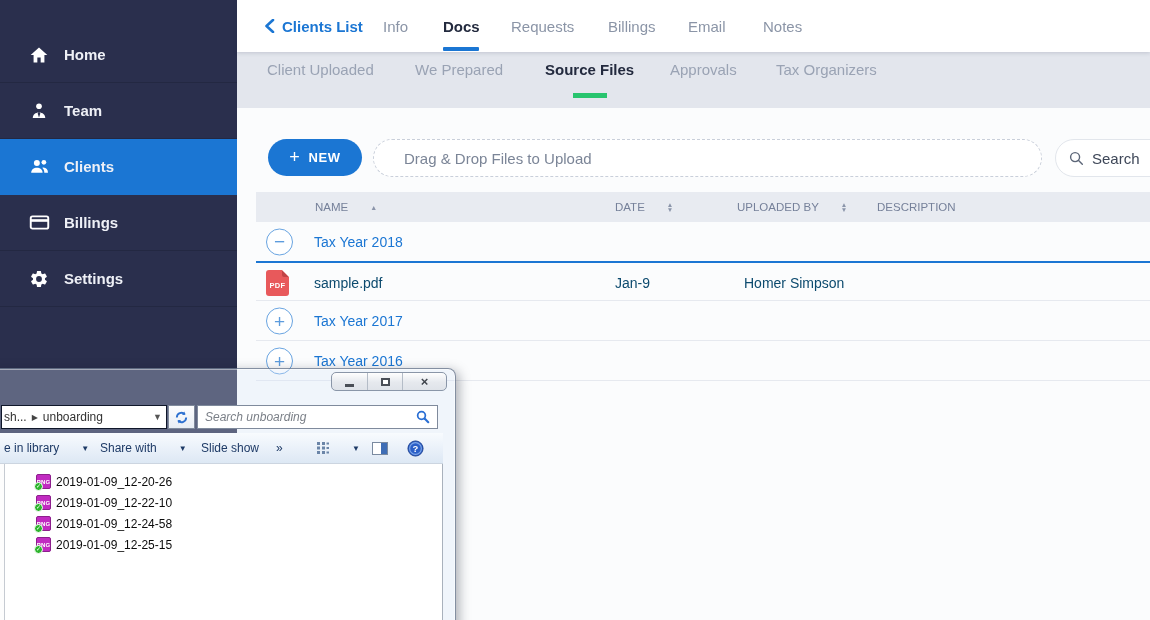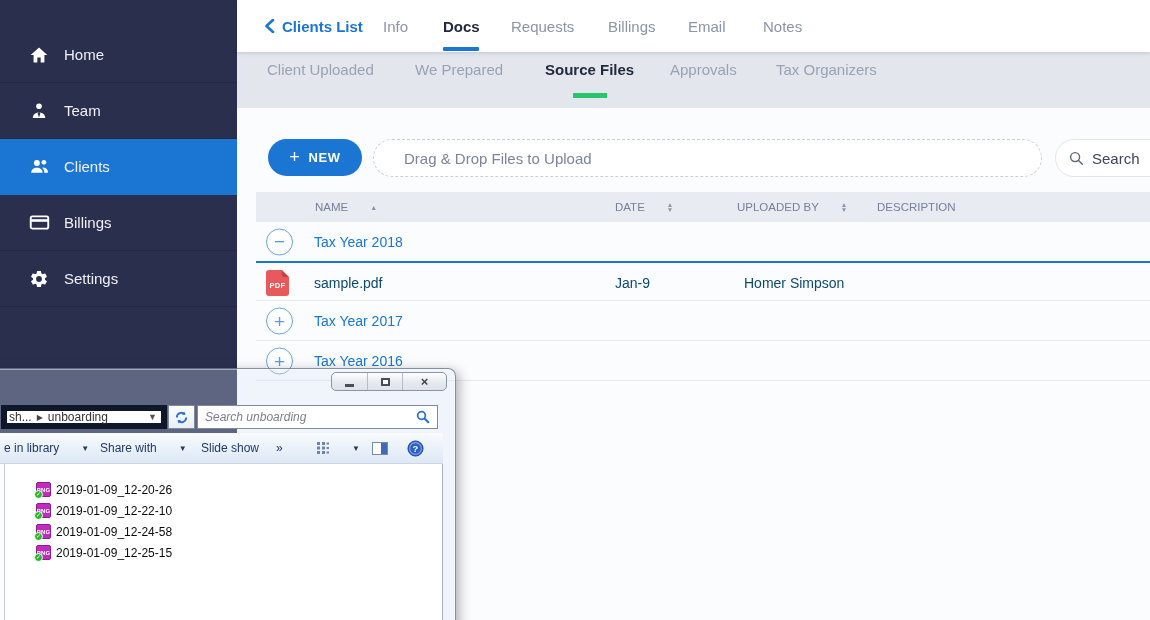--- a/index.html
+++ b/index.html
@@ -5,21 +5,21 @@
   * { margin:0; padding:0; box-sizing:border-box; }
   html,body { width:1150px; height:620px; overflow:hidden; }
   body { position:relative; font-family:"Liberation Sans", sans-serif; background:#fbfcfd; }
 
   
   .sidebar { position:absolute; left:0; top:0; width:237px; height:620px; background:#2a2f4d; }
   .side-item { position:relative; height:56px; display:flex; align-items:center; padding-left:28px;
                border-bottom:1px solid #232842; color:#eef0f6; font-size:15px; cursor:pointer; }
   .side-item .ic { width:22px; height:22px; margin-right:14px; display:flex; align-items:center; justify-content:center; }
   .side-item.active { background:#1b76d3; border-bottom-color:#1b76d3; }
-  .side-items { margin-top:27px; }
+  .side-items { margin-top:27px;font-weight:bold; }
 
   
   .tophdr { position:absolute; left:237px; top:0; width:913px; height:52px; background:#fff;
             box-shadow:0 1px 4px rgba(40,50,80,.18); z-index:3; }
   .backlink { position:absolute; left:264px; top:0; height:52px; display:flex; align-items:center;
               color:#1b76d3; font-size:15px; font-weight:bold; cursor:pointer; z-index:4; }
   .backlink svg { margin-right:7px; }
   .tab { position:absolute; top:0; height:52px; display:flex; align-items:center; font-size:15px;
          color:#8b95a7; cursor:pointer; z-index:4; }
   .tab.active { color:#232a3e; font-weight:bold; }
@@ -78,42 +78,42 @@
   .capbtns { position:absolute; top:3px; right:8px; height:19px; display:flex; border:1px solid #8a96a8;
          border-radius:5px; overflow:hidden; background:linear-gradient(#fefefe,#e6e9ee 55%,#dfe3e9); }
   .capbtn { width:35px; display:flex; align-items:center; justify-content:center; cursor:pointer; }
   .capbtn + .capbtn { border-left:1px solid #b4bcc7; }
   .capbtn.close { width:44px; }
   .glyph-min { width:9px; height:3px; background:#4a4f57; margin-top:8px; }
   .glyph-restore { width:9px; height:8px; border:2px solid #4a4f57; background:#fff; }
   .glyph-close { color:#3f444c; font-size:13px; font-weight:bold; line-height:1; }
 
   .addr-box { position:absolute; left:12px; top:36px; width:166px; height:24px; background:#fff;
-         border:6px solid #0f172a; display:flex; align-items:center; font-size:12px; color:#333;
+         border:1px solid #0f172a; display:flex; align-items:center; font-size:12px; color:#333;
          padding:0 4px 0 2px; gap:5px; cursor:pointer; }
   .addr-box .sep { color:#444; font-size:8px; }
   .addr-box .dd { margin-left:auto; color:#555; font-size:9px; }
   .refresh-btn { position:absolute; left:179px; top:36px; width:27px; height:24px; border:1px solid #7f8a9c;
          background:linear-gradient(#fdfdfe,#e9eef5); display:flex; align-items:center; justify-content:center; cursor:pointer; }
   .wsearch { position:absolute; left:208px; top:36px; width:241px; height:24px; background:#fff;
          border:1px solid #7f8a9c; display:flex; align-items:center; padding:0 7px; cursor:text; }
   .wsearch .ph { font-style:italic; color:#7a7f87; font-size:12px; }
   .wsearch svg { margin-left:auto; }
 
   .wtoolbar { position:absolute; left:1px; top:64px; width:453px; height:31px;
          background:linear-gradient(#f8fbfe,#e9f0f9 55%,#dde8f4);
          border-bottom:1px solid #ccd5e0; display:flex; align-items:center; font-size:12px; color:#1e3a66; }
   .wt-item { position:absolute; display:flex; align-items:center; gap:22px; cursor:pointer; white-space:nowrap; }
   .wt-dd { font-size:8px; color:#1e3a66; }
 
   .wcontent { position:absolute; left:1px; top:95px; width:453px; height:166px; background:#fff;
          border-right:1px solid #a9b1bc; }
   .wgutter { position:absolute; left:0; top:0; width:15px; height:100%; background:#fdfdfd;
          border-right:1px solid #c6cbd2; }
-  .flist { position:absolute; left:46px; top:7px; list-style:none;margin-top:8px; }
+  .flist { position:absolute; left:46px; top:7px; list-style:none; }
   .flist li { height:21px; display:flex; align-items:center; gap:5px; cursor:pointer; }
   .png-badge { position:relative; width:15px; height:15px; background:#c12bc1; border:1px solid #8d1f8d;
          border-radius:2px; display:flex; align-items:center; justify-content:center; flex:0 0 15px; }
   .png-badge b { color:#fff; font-size:6px; letter-spacing:.2px; }
   .png-badge .chk { position:absolute; left:-3px; bottom:-3px; width:9px; height:9px; border-radius:50%;
          background:#2db52d; border:1px solid #fff; color:#fff; font-size:6px; line-height:7px; text-align:center; }
   .fname { font-size:12px; color:#0b0b0b; }
 </style>
 </head>
 <body>

